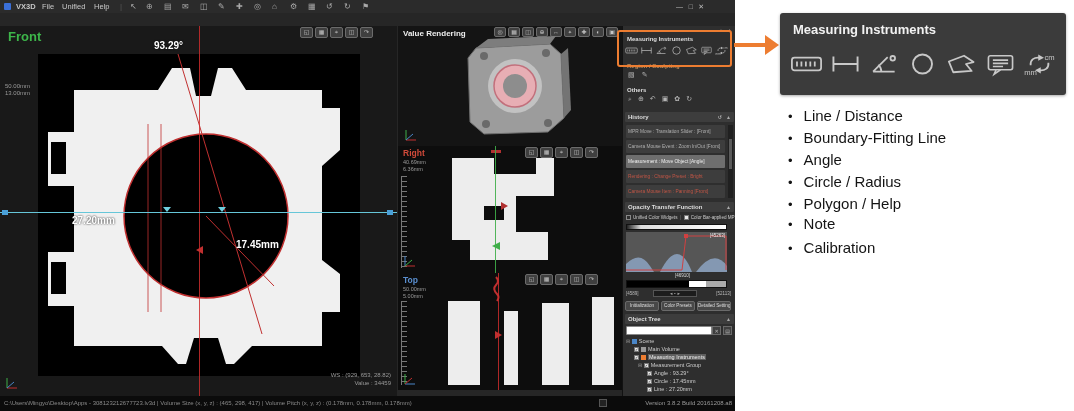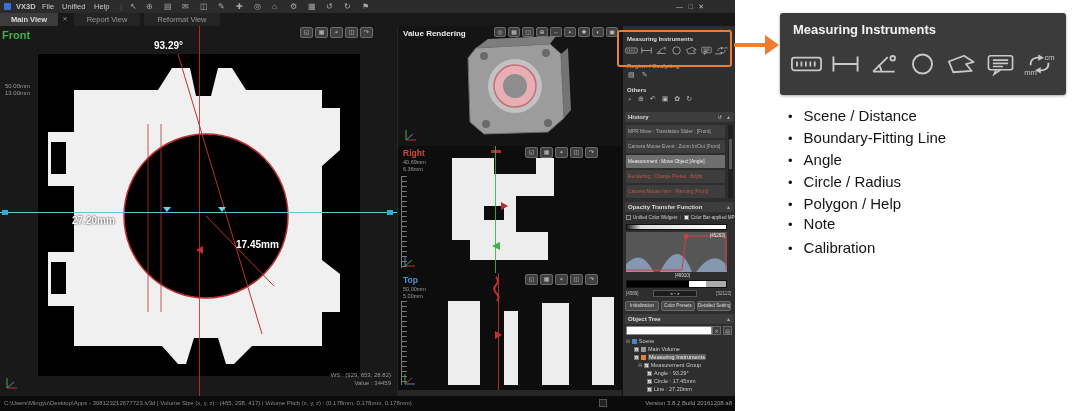--- a/index.html
+++ b/index.html
@@ -117,29 +117,23 @@
     <span class="tbi" style="left:290px">⚙</span>
     <span class="tbi" style="left:308px">▦</span>
     <span class="tbi" style="left:326px">↺</span>
     <span class="tbi" style="left:344px">↻</span>
     <span class="tbi" style="left:362px">⚑</span>
     <span class="winctl" style="right:52px">—</span>
     <span class="winctl" style="right:42px">□</span>
     <span class="winctl" style="right:31px">✕</span>
   </div>
 
-  <div id="tabbar">
-    <div class="tab active" style="left:0;width:58px">Main View</div>
-    <span class="abs" style="left:60px;top:0;width:10px;height:13px;font-size:6px;line-height:13px;color:#999;text-align:center">✕</span>
-    <div class="tab" style="left:74px;width:66px">Report View</div>
-    <div class="tab" style="left:144px;width:76px">Reformat View</div>
-  </div>
 
   <div class="abs" style="left:0;top:26px;width:397px;height:370px;background:#191919">
-    <span class="view-label" style="left:2px;top:3px;color:#3DB54A;font-size:11px">Front</span>
+    <span class="view-label" style="left:8px;top:3px;color:#3DB54A;font-size:13px">Front</span>
     <div class="btnrow" style="right:24px;top:1px">
       <span class="vbtn">◱</span>
       <span class="vbtn">▦</span>
       <span class="vbtn">⌖</span>
       <span class="vbtn">◫</span>
       <span class="vbtn">↷</span>
     </div>
     <div class="scale" style="left:5px;top:57px">
       <div>50.00mm</div>
       <div>13.00mm</div>
@@ -412,19 +406,19 @@
       </svg>
     <svg class="mi" width="33" height="26">
         <use href="#mi-note"></use>
       </svg>
     <svg class="mi" width="33" height="26">
         <use href="#mi-calib"></use>
       </svg>
   </div>
 </div>
 
-<div class="bullet-item" style="top:107px">Scene / Distance</div>
+<div class="bullet-item" style="top:107px">Line / Distance</div>
 <div class="bullet-item" style="top:129px">Boundary-Fitting Line</div>
 <div class="bullet-item" style="top:151px">Angle</div>
 <div class="bullet-item" style="top:173px">Circle / Radius</div>
 <div class="bullet-item" style="top:195px">Polygon / Help</div>
 <div class="bullet-item" style="top:215px">Note</div>
 <div class="bullet-item" style="top:239px">Calibration</div>
 
 </body></html>

